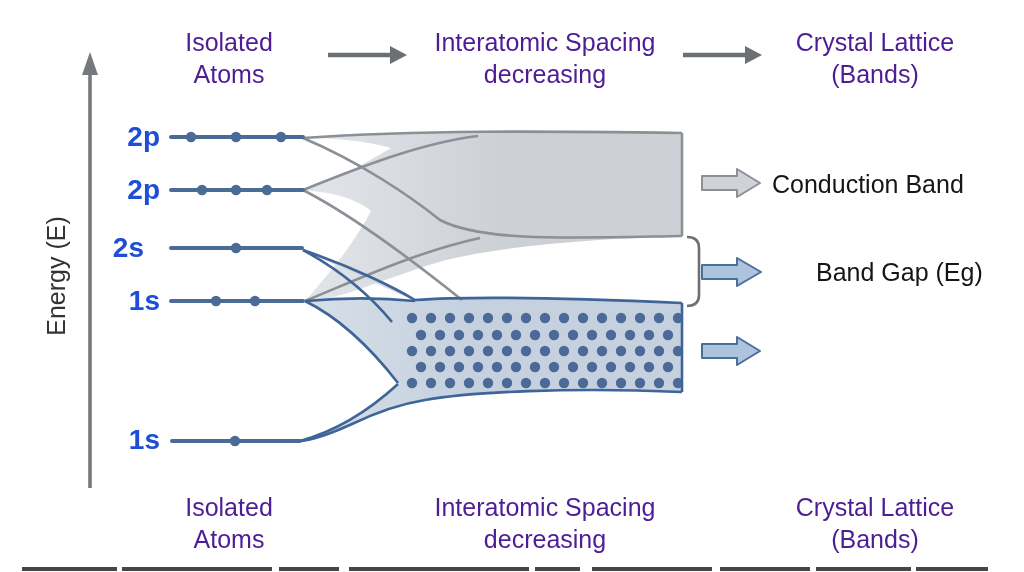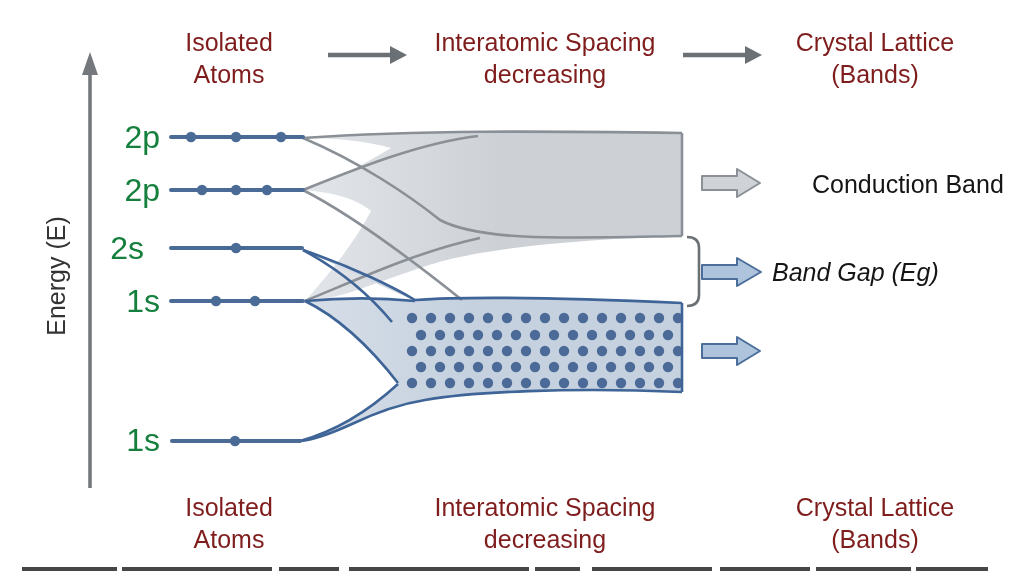--- a/index.html
+++ b/index.html
@@ -3,25 +3,25 @@
 <meta charset="utf-8">
 <style>
   html,body{margin:0;padding:0;background:#ffffff;}
   .stage{
     position:relative;width:1024px;height:572px;background:#ffffff;
     font-family:"Liberation Sans", sans-serif;color:#151515;overflow:hidden;
   }
   .stage svg{position:absolute;left:0;top:0;}
   .col-label{
     position:absolute;width:300px;text-align:center;
-    font-size:25px;line-height:32px;color:#7f1d1d;
+    font-size:25px;line-height:32px;color:#4c1d95;
   }
   .level-label{
-    position:absolute;font-size:32px;line-height:34px;color:#15803d;
-    transform:translate(-100%,-50%);white-space:nowrap;
+    position:absolute;font-size:28px;line-height:34px;color:#1d4ed8;
+    transform:translate(-100%,-50%);white-space:nowrap;font-weight:bold;
   }
   .legend-label{
     position:absolute;font-size:25px;color:#151515;
     transform:translate(0,-50%);white-space:nowrap;
   }
   .energy-label{
     position:absolute;font-size:25px;color:#333;white-space:nowrap;
     transform:translate(-50%,-50%) rotate(-90deg);
   }
 </style>
@@ -212,16 +212,16 @@
   </div>
 
   <div class="energy-label" style="left:56px;top:276px;">Energy (E)</div>
 
   <div class="level-label" style="left:160px;top:137px;">2p</div>
   <div class="level-label" style="left:160px;top:190px;">2p</div>
   <div class="level-label" style="left:144px;top:248px;">2s</div>
   <div class="level-label" style="left:160px;top:301px;">1s</div>
   <div class="level-label" style="left:160px;top:440px;">1s</div>
 
-  <div class="legend-label" style="left:772px;top:184px;margin-left:40px;">Conduction Band</div>
-  <div class="legend-label" style="left:772px;top:272px;font-style:italic;">Band Gap (Eg)</div>
+  <div class="legend-label" style="left:772px;top:184px;">Conduction Band</div>
+  <div class="legend-label" style="left:816px;top:272px;">Band Gap (Eg)</div>
 
 </div>
 
 </body></html>

